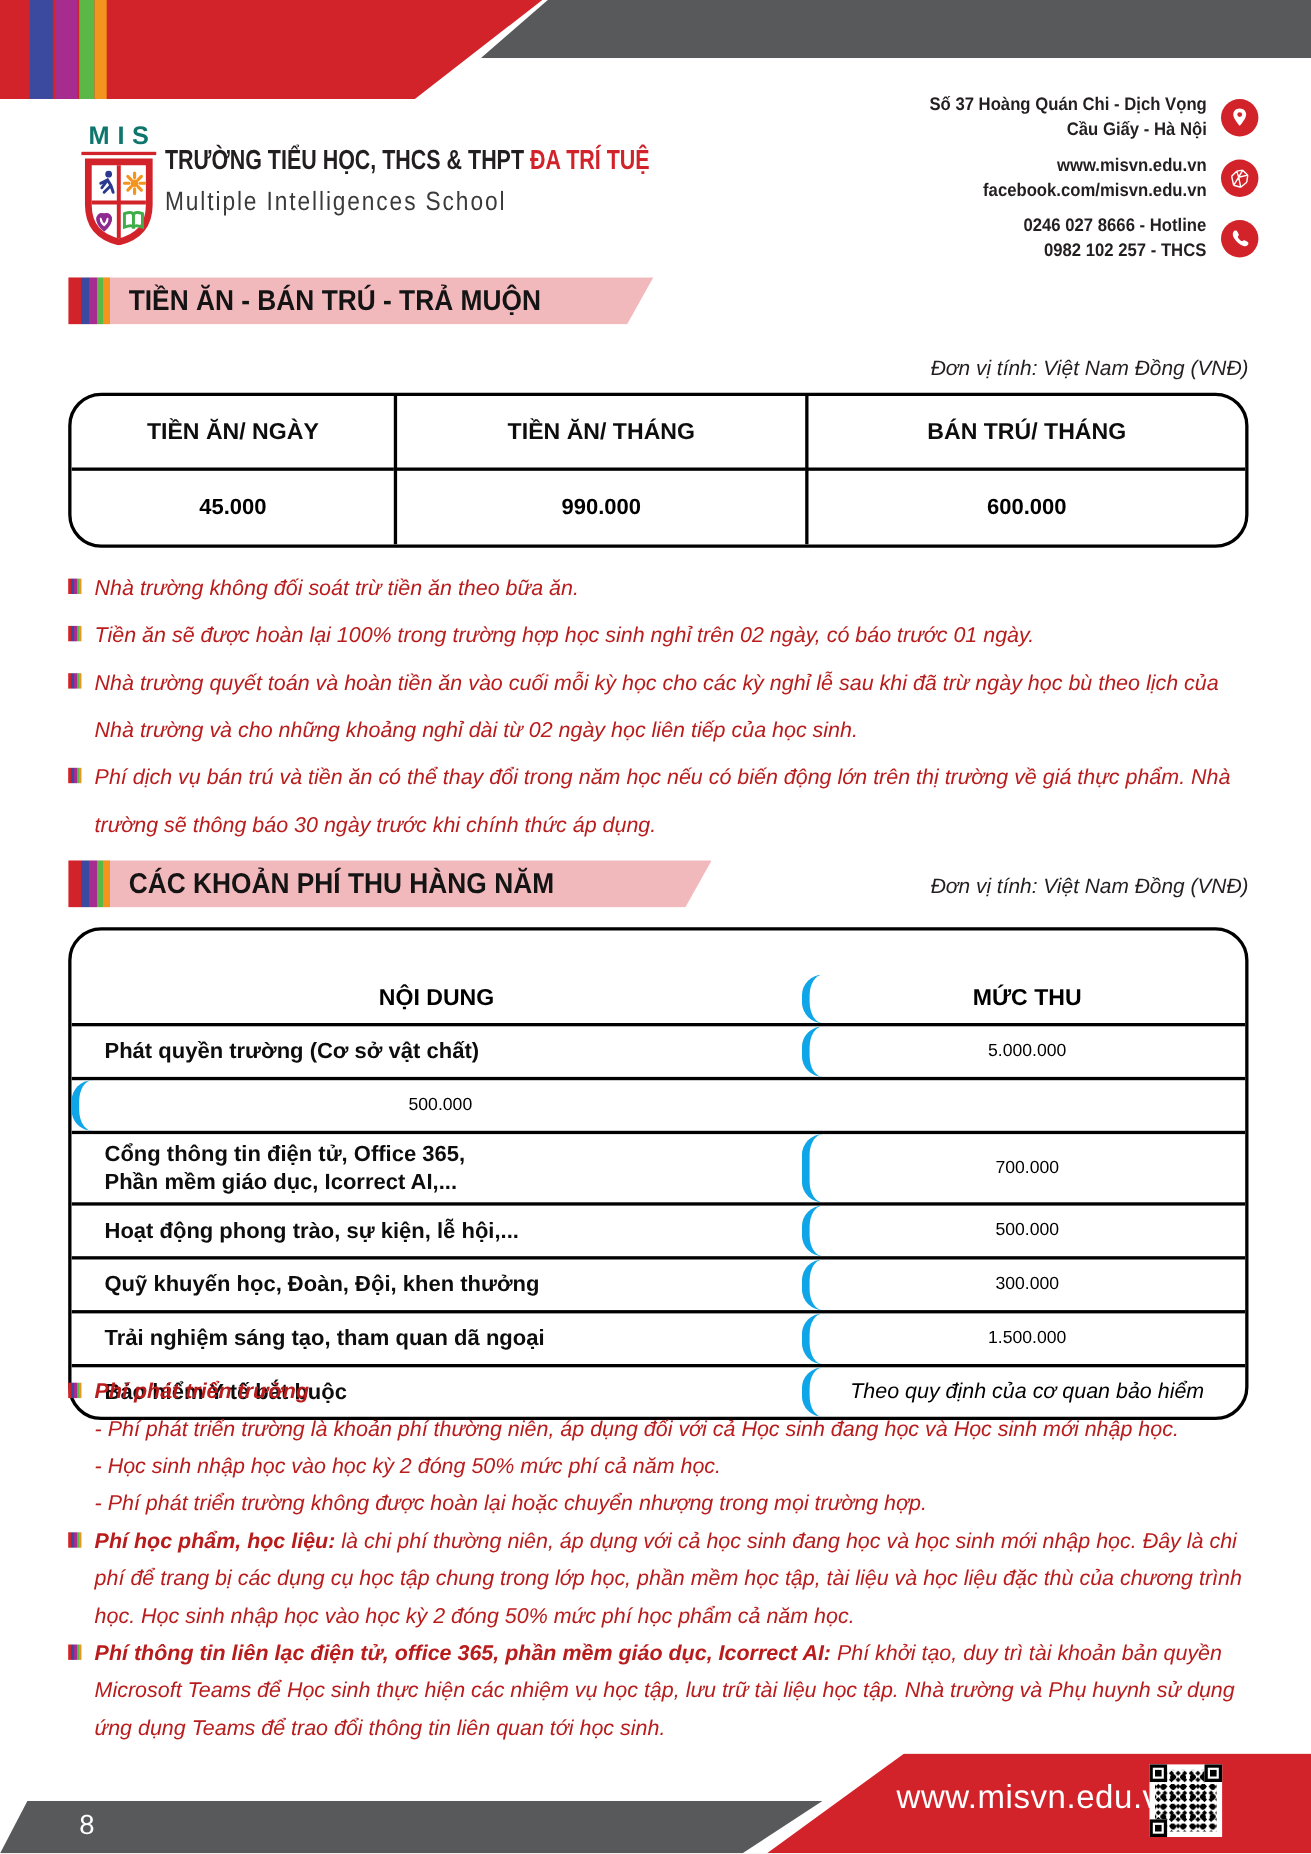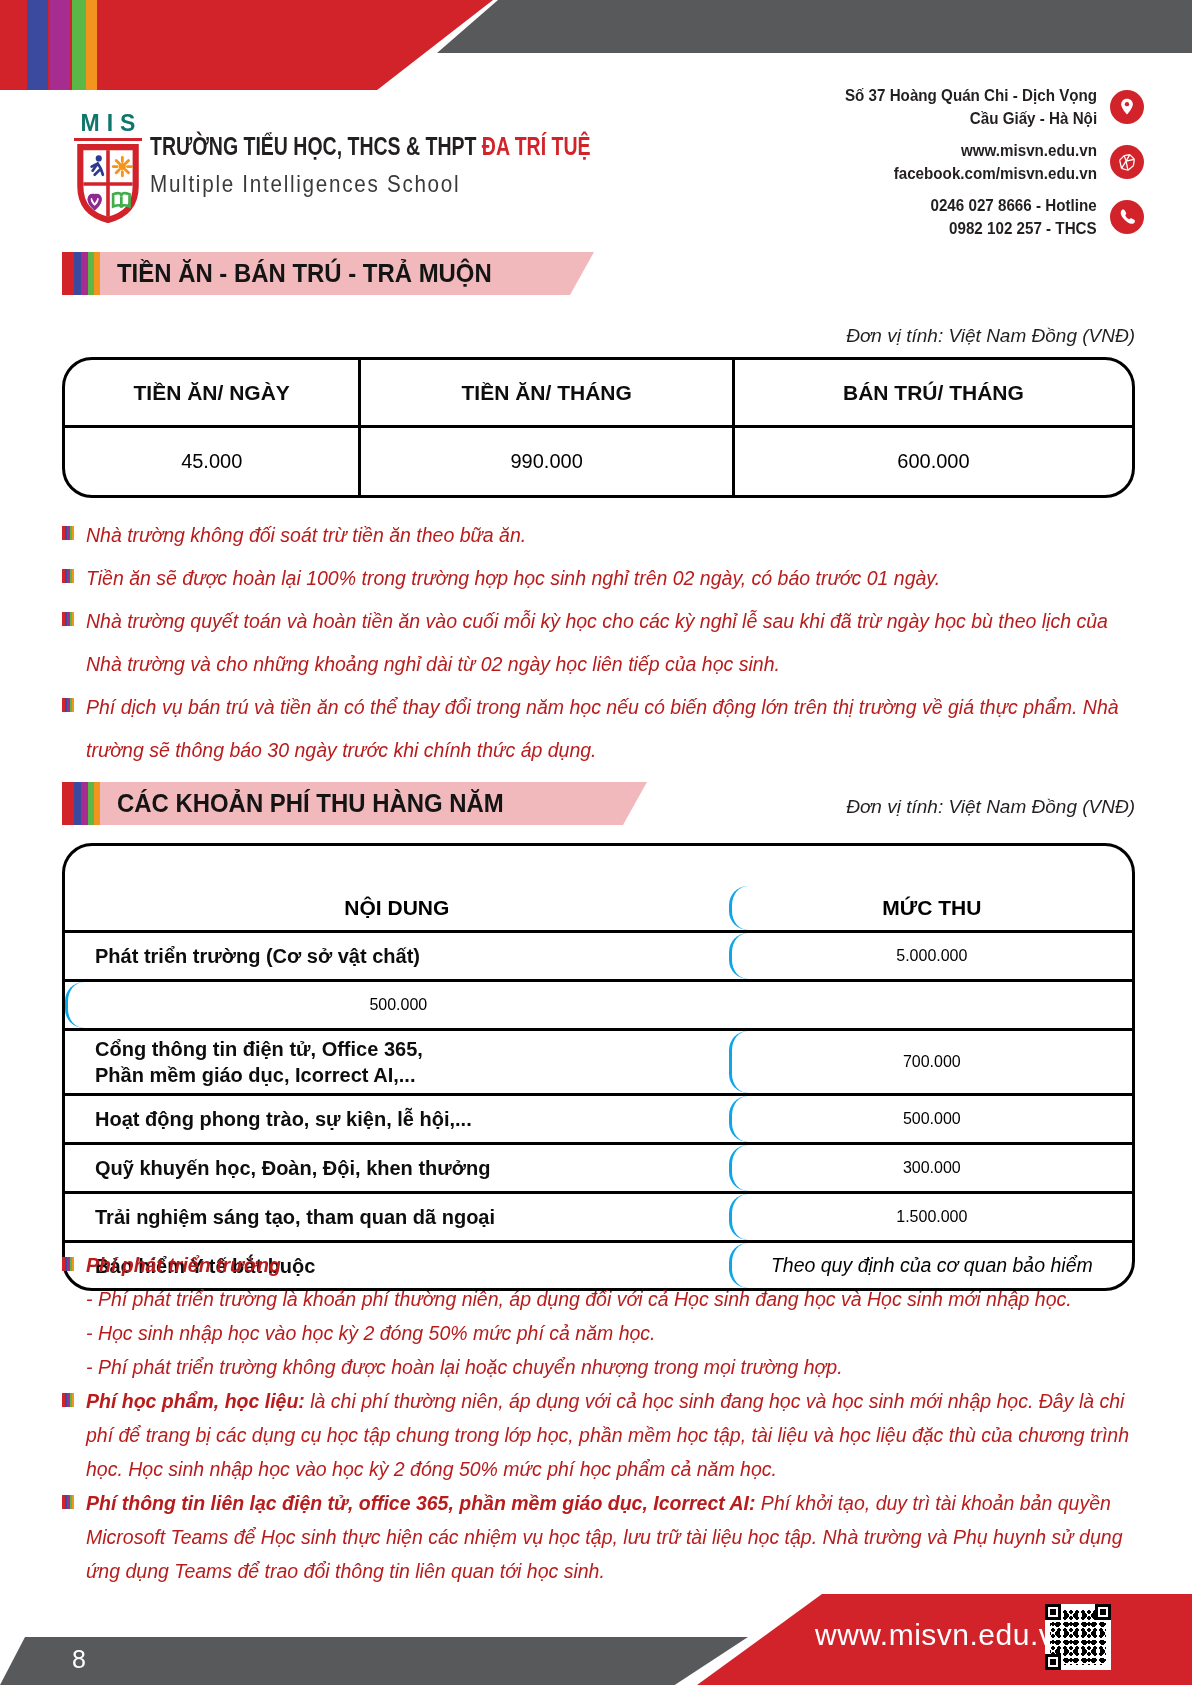--- a/index.html
+++ b/index.html
@@ -46,27 +46,27 @@
   .unit-note { position:absolute; width:1073px; left:62px; text-align:right; font-style:italic;
                font-size:19px; color:#231f20; }
 
   
   .tbl { position:absolute; left:62px; width:1073px; border:3px solid #000; border-radius:30px;
          overflow:hidden; background:#fff; }
   .t1 { top:357px; height:141px; display:grid; grid-template-columns:27.5% 35% 37.5%; grid-template-rows:68px 1fr; }
   .t1 .cell { display:flex; align-items:center; justify-content:center; }
   .t1 .hd { border-bottom:3px solid #000; font-weight:bold; font-size:21px; color:#0d0d0d; }
   .t1 .c2, .t1 .c3 { border-left:3px solid #000; }
-  .t1 .val { font-weight:normal; font-size:20px; }
+  .t1 .val { font-weight:bold; font-size:20px; }
 
   .t2 { top:843px; }
   .t2 .row { display:grid; grid-template-columns:62.2% 37.8%; }
   .t2 .row + .row { border-top:3px solid #000; }
   .t2 .lcell { padding:0 10px 0 30px; display:flex; flex-direction:column; justify-content:center; }
-  .t2 .rcell { border-left:3px solid #0ea5e9; display:flex; align-items:center; justify-content:center; text-align:right;border-radius:19px; }
+  .t2 .rcell { border-left:7px solid #0ea5e9; display:flex; align-items:center; justify-content:center; text-align:right;border-radius:19px; }
   .t2 .hrow { height:44px;margin-top:40px; }
   .t2 .hrow .lcell, .t2 .hrow .rcell { align-items:center; justify-content:center; padding:0; flex-direction:row; }
   .t2 .hrow .h { font-weight:bold; font-size:21px; }
   .t2 .label { font-weight:bold; font-size:20px; color:#0d0d0d; line-height:1.3; }
   .t2 .money { font-weight:normal; font-size:16px; }
   .t2 .ital { font-style:italic; font-weight:normal; font-size:19.5px; }
 
   
   .notes { position:absolute; left:62px; width:1078px; color:#b91c1c; }
   .n1 { top:514px; }
@@ -222,21 +222,21 @@
     <div class="row hrow">
       <div class="lcell">
           <span class="h">NỘI DUNG</span>
         </div>
       <div class="rcell">
           <span class="h">MỨC THU</span>
         </div>
     </div>
     <div class="row" style="height:49px;">
       <div class="lcell">
-          <span class="label">Phát triển trường (Cơ sở vật chất)</span>
+          <span class="label">Phát quyền trường (Cơ sở vật chất)</span>
         </div>
       <div class="rcell">
           <span class="money">5.000.000</span>
         </div>
     </div>
     <div class="row" style="height:49px;">
       <div class="rcell">
           <span class="money">500.000</span>
         </div>
     </div>

